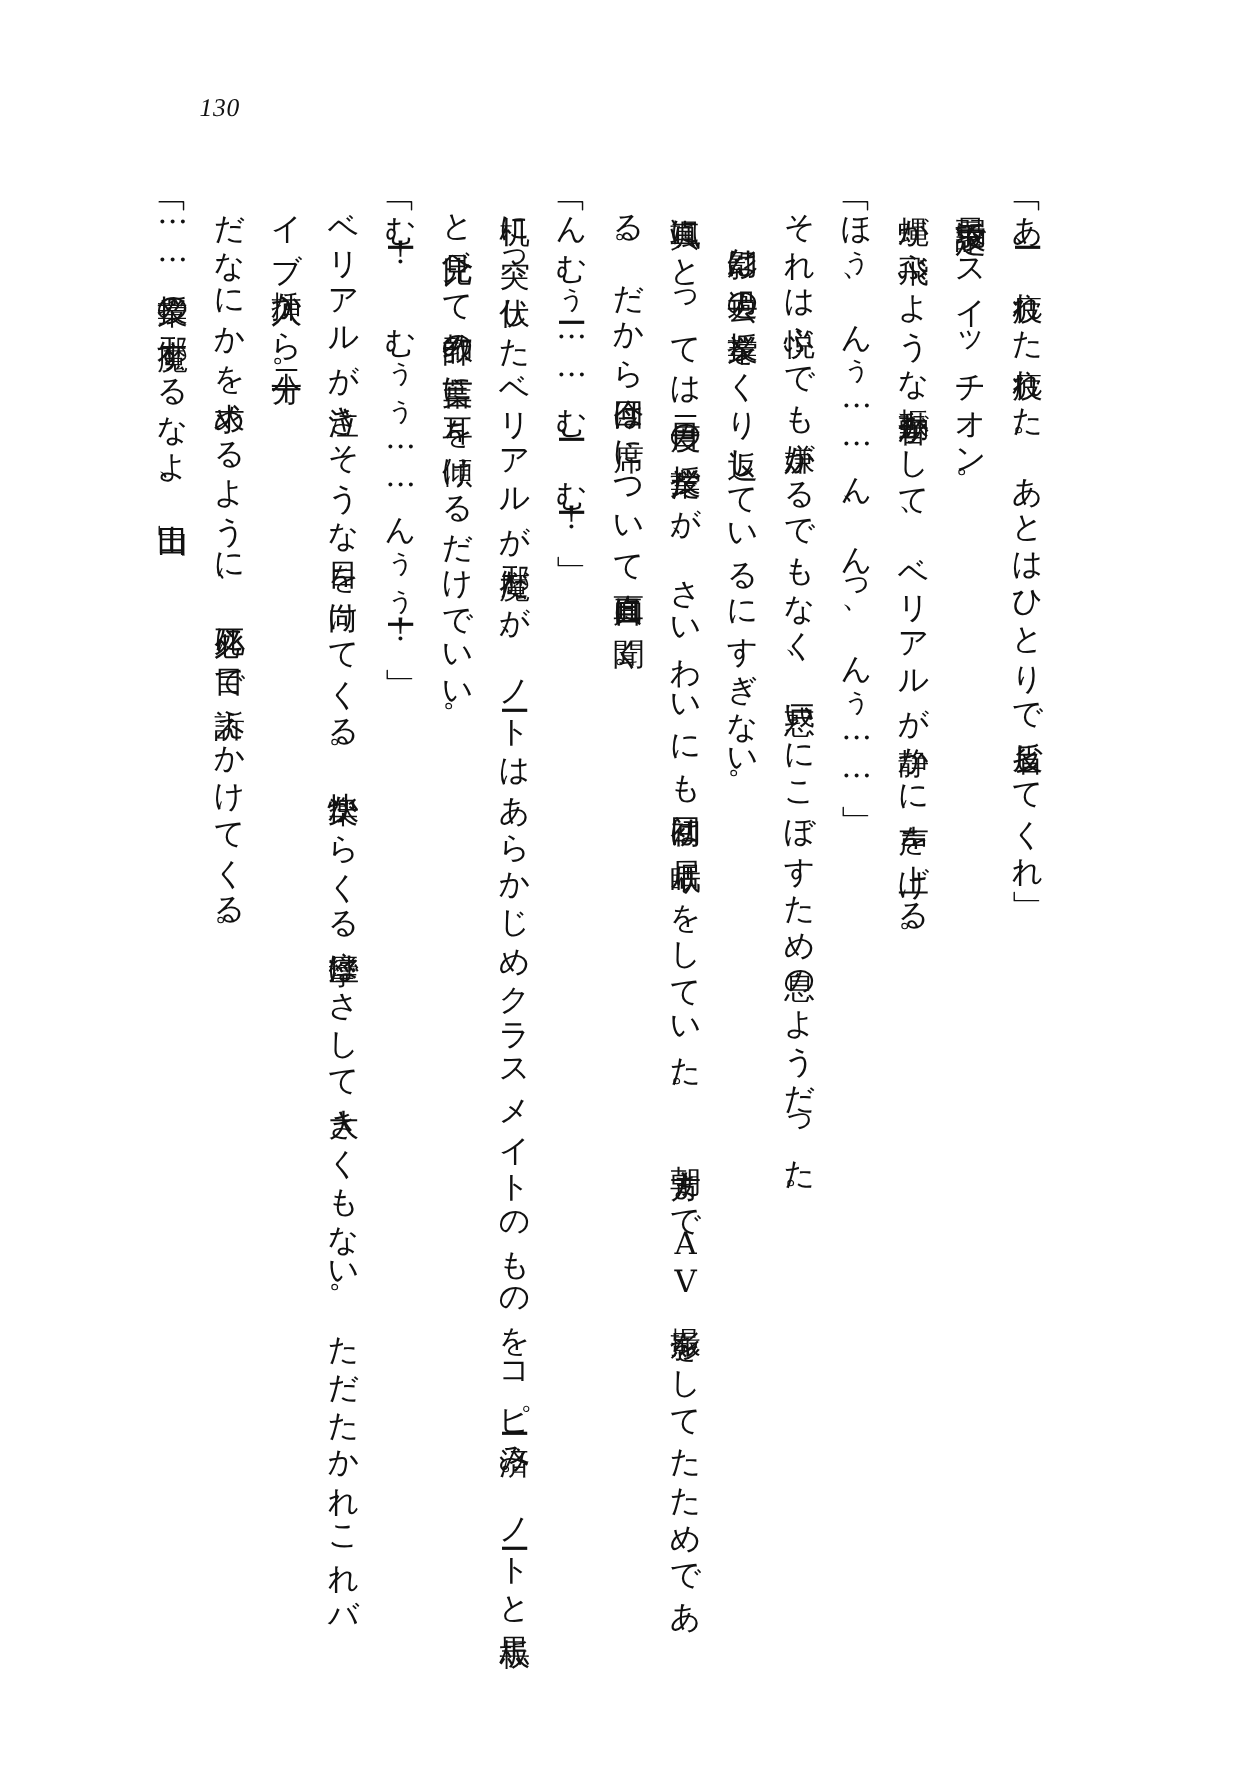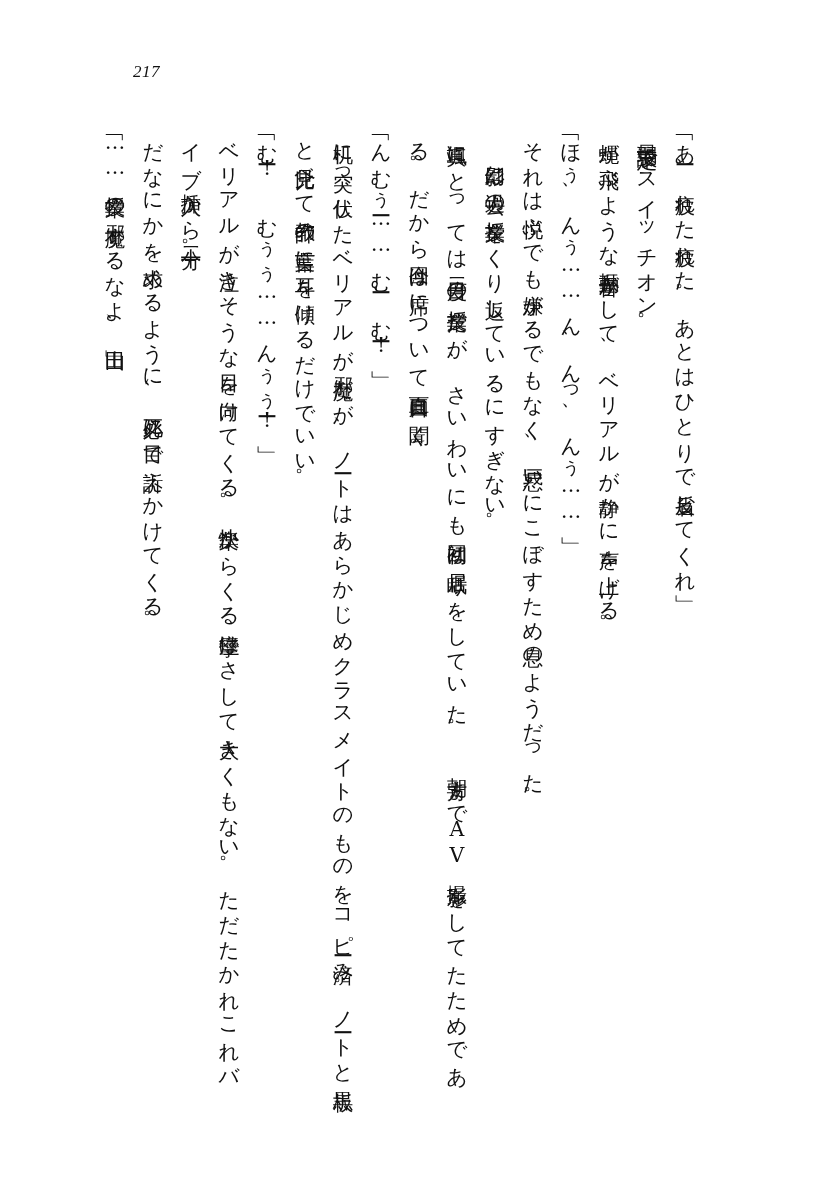--- a/index.html
+++ b/index.html
@@ -53,21 +53,21 @@
   }
   .indent {
     text-indent: 21px;
   }
 </style>
 </head>
 <body>
 
 <div class="page">
 
-  <div class="page-number">217</div>
+  <div class="page-number">130</div>
 
   <div class="text-block">
     <div class="para">「あー、疲れた疲れた。あとはひとりで反省してくれ」</div>
     <div class="para">最弱設定でスイッチオン。</div>
     <div class="para">蝿が飛ぶような振動音がして、ベリアルが静かに声を上げる。</div>
     <div class="para">「ほぅ、んぅ……ん、んっ、んぅ……」</div>
     <div class="para">それは悦ぶでも嫌がるでもなく、戸惑いにこぼすため息のようだった。</div>
     <div class="para indent">幻影は過去の授業をくり返しているにすぎない。</div>
     <div class="para">颯真にとっては二度目の授業だが、さいわいにも初回は居眠りをしていた。　朝方までAV撮影をしてたためである。だから今回は席について真面目に聞く。</div>
     <div class="para">「んむぅー……むー、むー!」</div>

